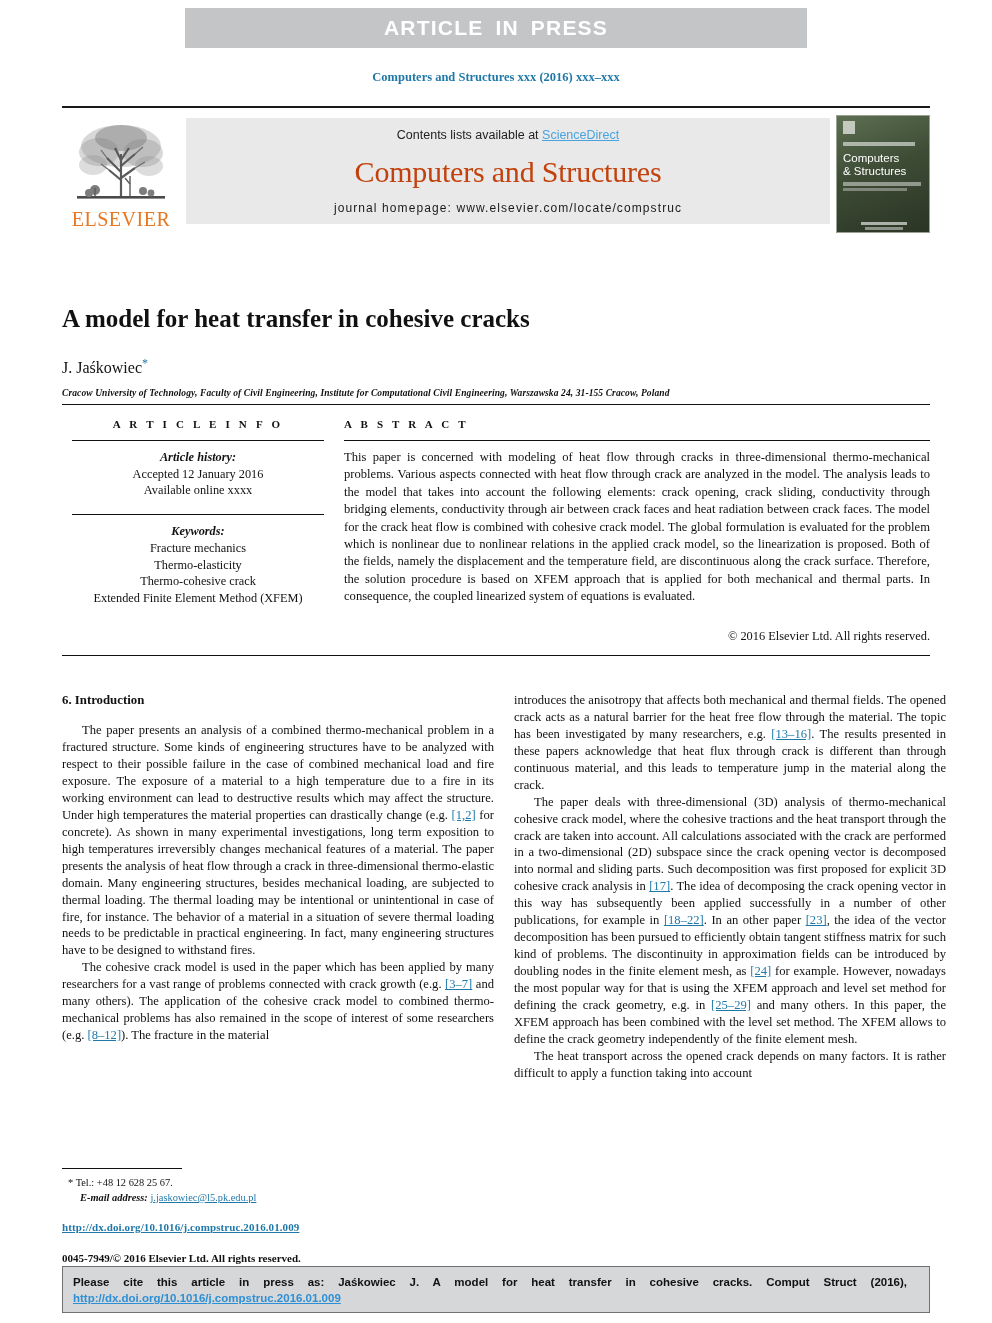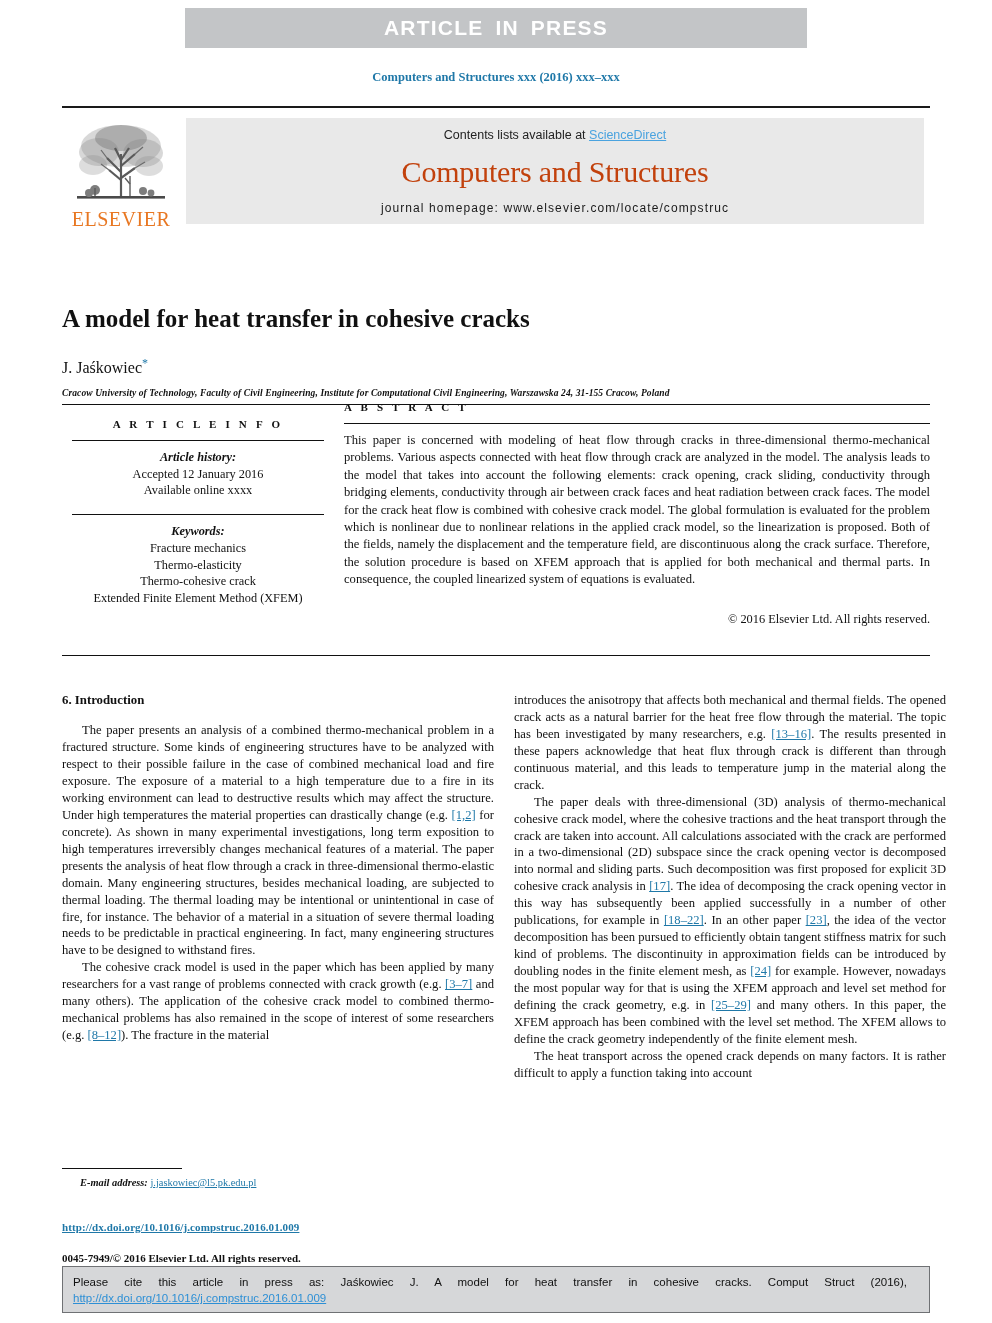--- a/index.html
+++ b/index.html
@@ -163,21 +163,21 @@
     color: #111;
     letter-spacing: 0.1px;
   }
 
   
   .info-rule-top {
     position: absolute; left: 62px; top: 404px;
     width: 868px; border-top: 1px solid #111;
   }
   .info-col { position: absolute; left: 72px; top: 418px; width: 252px; text-align: center; }
-  .abs-col  { position: absolute; left: 344px; top: 401px; width: 586px; }
+  .abs-col  { position: absolute; left: 344px; top: 418px; width: 586px; }
 
   .sec-head {
     font-family: "Liberation Serif", serif;
     font-weight: bold;
     font-size: 11px;
     letter-spacing: 3.2px;
     color: #111;
     margin-bottom: 10px;
   }
   .thin-rule { border-top: 1px solid #111; margin: 0 0 8px 0; }
@@ -246,20 +246,21 @@
     font-size: 11px; font-weight: bold; color: #111; margin-top: 19px;
   }
 
   
   .cite-box {
     position: absolute; left: 62px; top: 1266px;
     width: 868px; height: 47px;
     background: #d6d7d9;
     border: 1px solid #6f7174;
     padding: 7px 22px 0 10px;
+    font-weight: bold;
   }
   .cite-box-text {
     font-family: "Liberation Sans", sans-serif;
     font-size: 11.5px;
     line-height: 1.42;
     color: #111;
     text-align: justify;
   }
   .cite-box-link { color: #2d8fd5; }
 </style>
@@ -319,20 +320,32 @@
     </div>
 
     <div class="mast-center">
       <div class="contents-line">
         <span>Contents lists available at </span><a class="sd-link" href="#">ScienceDirect</a>
       </div>
       <div class="journal-name">Computers and Structures</div>
       <div class="homepage-line">journal homepage: www.elsevier.com/locate/compstruc</div>
     </div>
 
+    <div class="cover-thumb">
+      <div class="cover-badge"></div>
+      <div class="cover-kicker"></div>
+      <div class="cover-title">
+        <div>Computers</div>
+        <div>&amp; Structures</div>
+      </div>
+      <div class="cover-sub"></div>
+      <div class="cover-sub2"></div>
+      <div class="cover-foot"></div>
+      <div class="cover-foot2"></div>
+    </div>
 
   </div>
 </div>
 
 <div class="title-block">
   <h1 class="paper-title">A model for heat transfer in cohesive cracks</h1>
   <div class="author-line">
     <span>J. Jaśkowiec</span><span class="corr-star">*</span>
   </div>
   <div class="affiliation">Cracow University of Technology, Faculty of Civil Engineering, Institute for Computational Civil Engineering, Warszawska 24, 31-155 Cracow, Poland</div>
@@ -375,20 +388,24 @@
 </div>
 
 <div class="body-col col-right">
   <p style="text-indent:0"><span>introduces the anisotropy that affects both mechanical and thermal fields. The opened crack acts as a natural barrier for the heat free flow through the material. The topic has been investigated by many researchers, e.g. </span><a class="cite" href="#">[13–16]</a><span>. The results presented in these papers acknowledge that heat flux through crack is different than through continuous material, and this leads to temperature jump in the material along the crack.</span></p>
   <p><span>The paper deals with three-dimensional (3D) analysis of thermo-mechanical cohesive crack model, where the cohesive tractions and the heat transport through the crack are taken into account. All calculations associated with the crack are performed in a two-dimensional (2D) subspace since the crack opening vector is decomposed into normal and sliding parts. Such decomposition was first proposed for explicit 3D cohesive crack analysis in </span><a class="cite" href="#">[17]</a><span>. The idea of decomposing the crack opening vector in this way has subsequently been applied successfully in a number of other publications, for example in </span><a class="cite" href="#">[18–22]</a><span>. In an other paper </span><a class="cite" href="#">[23]</a><span>, the idea of the vector decomposition has been pursued to efficiently obtain tangent stiffness matrix for such kind of problems. The discontinuity in approximation fields can be introduced by doubling nodes in the finite element mesh, as </span><a class="cite" href="#">[24]</a><span> for example. However, nowadays the most popular way for that is using the XFEM approach and level set method for defining the crack geometry, e.g. in </span><a class="cite" href="#">[25–29]</a><span> and many others. In this paper, the XFEM approach has been combined with the level set method. The XFEM allows to define the crack geometry independently of the finite element mesh.</span></p>
   <p>The heat transport across the opened crack depends on many factors. It is rather difficult to apply a function taking into account</p>
 </div>
 
 <div class="footnote">
   <div class="fn-rule"></div>
+  <div class="fn-line">
+    <span>*</span>
+    <span>Tel.: +48 12 628 25 67.</span>
+  </div>
   <div class="fn-line fn-line2">
     <span class="fn-italic">E-mail address:</span>
     <a class="fn-link" href="#">j.jaskowiec@l5.pk.edu.pl</a>
   </div>
 </div>
 
 <div class="issn-block">
   <a class="doi-link" href="#">http://dx.doi.org/10.1016/j.compstruc.2016.01.009</a>
   <div class="issn-line">0045-7949/© 2016 Elsevier Ltd. All rights reserved.</div>
 </div>

